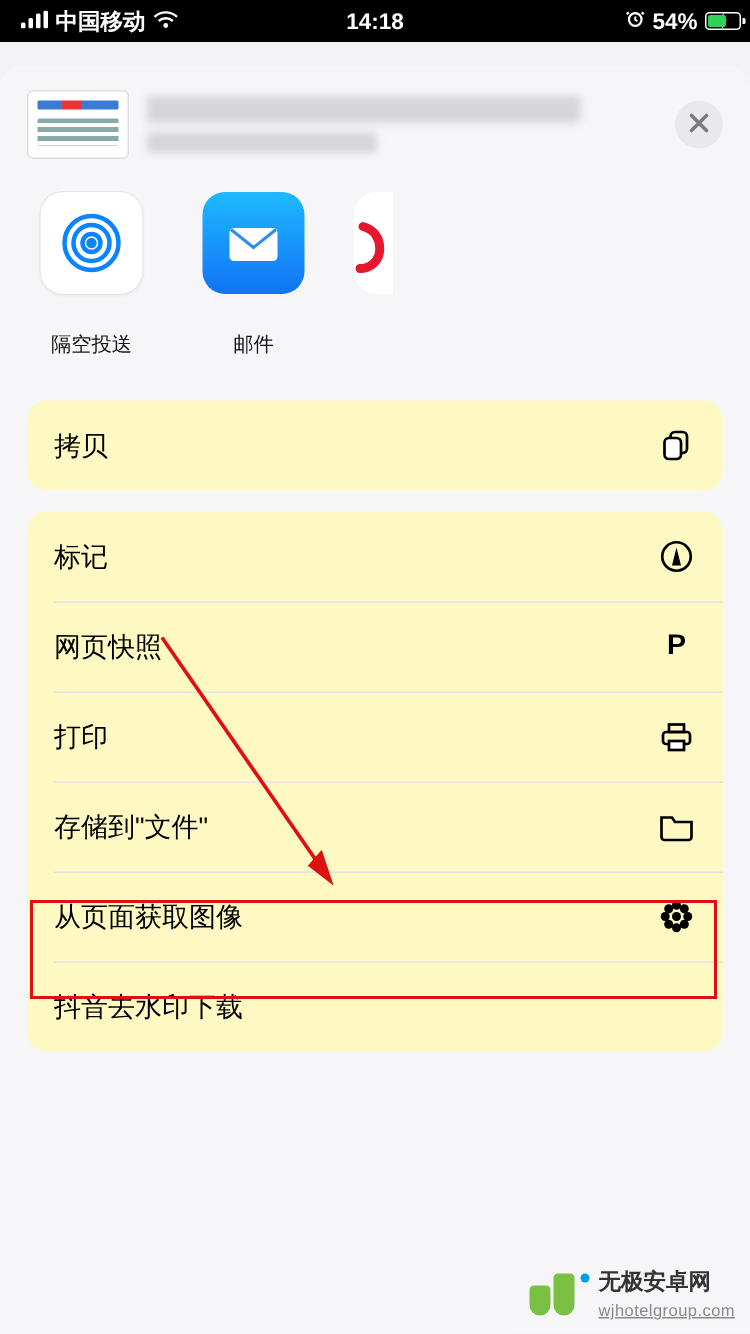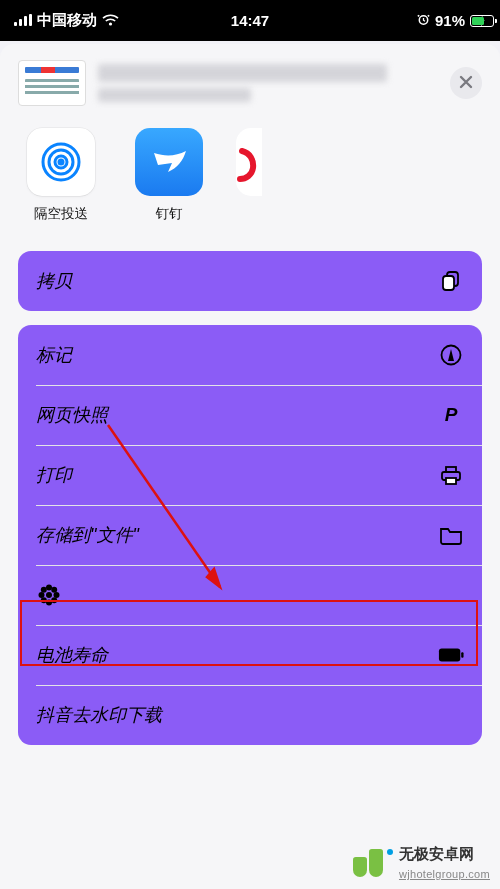--- a/index.html
+++ b/index.html
@@ -2,21 +2,21 @@
 <html><head>
 <meta charset="utf-8">
 <style>
 * { margin: 0; padding: 0; box-sizing: border-box; }
 body {
   width: 500px; height: 889px;
   font-family: -apple-system, "PingFang SC", "Helvetica Neue", sans-serif;
   background: #f2f2f7; color: #000; overflow: hidden; position: relative;
 }
 .status-bar {
-  height: 41px; background: #000; color: #fff;
+  height: 28px; background: #000; color: #fff;
   display: flex; align-items: center; justify-content: space-between;
   padding: 0 14px; font-size: 15px; font-weight: 600;
 }
 .sb-left, .sb-right { display: flex; align-items: center; gap: 5px; }
 .sb-center { position: absolute; left: 50%; transform: translateX(-50%); }
 .battery { display:inline-flex; align-items:center; gap:2px; }
 .battery-body { width:24px; height:12px; border:1.5px solid #fff; border-radius:3px; position:relative; }
 .battery-body::after { content:""; position:absolute; right:-3.5px; top:3px; width:2px; height:4px; background:#fff; border-radius:0 1px 1px 0;}
 .battery-fill { position:absolute; left:1px; top:1px; bottom:1px; width:54%; background:#30d158; border-radius:1.5px;}
 .sheet {
@@ -40,31 +40,31 @@
 .doc-title-blur { width: 85%; margin-bottom:6px; }
 .doc-sub-blur   { width: 45%; height:14px; }
 .close-btn {
   width:32px; height:32px; border-radius:50%; background:#e9e9ed;
   display:flex; align-items:center; justify-content:center;
   color:#7a7a80; font-size:18px; flex-shrink:0;
 }
 .share-row {
   display:flex; gap:22px; padding: 2px 18px 14px 18px; overflow:hidden; align-items:flex-start;
 }
-.share-item { width:86px; display:flex; flex-direction:column; align-items:center; gap:9px; flex-shrink:0; text-align:center;}
+.share-item { width:86px; display:flex; flex-direction:column; align-items:center; gap:25px; flex-shrink:0; text-align:center;}
 .share-item.peek { width: 30px; }
 .app-tile { width:68px; height:68px; border-radius:15px; display:flex; align-items:center; justify-content:center; }
 .app-tile.peek-tile { width:26px; height:68px; border-radius:15px 0 0 15px; }
 .share-label { font-size:13.5px; color:#111; }
 .airdrop { background:#fff; box-shadow: 0 0 0 .5px rgba(0,0,0,.08), 0 1px 3px rgba(0,0,0,.05);}
 .messages { background: linear-gradient(180deg,#5dde63,#0bbb1e);}
 .mail { background: linear-gradient(180deg,#1fb9ff,#1173f6);}
 .dingtalk { background: linear-gradient(180deg,#38a8ff,#1a7af0);}
 .action-group {
-  background:#8b5cf6; margin: 14px 18px 0 18px; border-radius:13px; overflow:hidden;font-style:italic;
+  background:#fef9c3; margin: 14px 18px 0 18px; border-radius:13px; overflow:hidden;
 }
 .action-row {
   display:flex; align-items:center; justify-content:space-between;
   padding: 17px 18px; font-size:18px; position:relative;
 }
 .action-row + .action-row::before {
   content:""; position:absolute; top:0; left:18px; right:0; height:.5px; background:#e3e3e7;
 }
 .action-row .ico { width:26px; height:26px; display:flex; align-items:center; justify-content:center; color:#000; }
 .hl-box {
@@ -101,30 +101,30 @@
     <span>
       <svg width="17" height="12" viewBox="0 0 17 12">
           <g fill="none" stroke="#fff" stroke-width="1.6">
             <path d="M1 4.2 A11 11 0 0 1 16 4.2"></path>
             <path d="M3.8 7 A7 7 0 0 1 13.2 7"></path>
           </g>
           <circle cx="8.5" cy="10" r="1.6" fill="#fff"></circle>
         </svg>
     </span>
   </div>
-  <div class="sb-center">14:47</div>
+  <div class="sb-center">14:18</div>
   <div class="sb-right">
     <span>
       <svg width="13" height="13" viewBox="0 0 13 13">
           <circle cx="6.5" cy="7" r="4.2" fill="none" stroke="#fff" stroke-width="1.5"></circle>
           <path d="M6.5 5v2.2l1.5 1" stroke="#fff" stroke-width="1.3" fill="none"></path>
           <path d="M2.2 2.2 L.8 3.4 M10.8 2.2 L12.2 3.4" stroke="#fff" stroke-width="1.5"></path>
         </svg>
     </span>
-    <span>91%</span>
+    <span>54%</span>
     <span class="battery">
       <span class="battery-body">
           <span class="battery-fill"></span>
         </span>
       <svg width="8" height="12" viewBox="0 0 8 12" style="margin-left:-18px">
           <path d="M4.5 0 L1.5 7 H4 L3 12 L6.5 5 H4 Z" fill="#fff"></path>
         </svg>
     </span>
   </div>
 </div>
@@ -154,26 +154,27 @@
               <circle cx="24" cy="24" r="6"></circle>
               <circle cx="24" cy="24" r="12"></circle>
               <circle cx="24" cy="24" r="18"></circle>
             </g>
             <circle cx="24" cy="24" r="3.5" fill="#0a84ff"></circle>
           </svg>
       </div>
       <span class="share-label">隔空投送</span>
     </div>
     <div class="share-item">
-      <div class="app-tile dingtalk">
+      <div class="app-tile mail">
         <svg width="46" height="46" viewBox="0 0 46 46">
-            <path d="M8 14 C20 18 30 17 40 12 C37 22 31 29 22 33 L26 24 L12 26 Z" fill="#fff"></path>
+            <rect x="7" y="13" width="32" height="22" rx="3" fill="#fff"></rect>
+            <path d="M8 14 L23 26 L38 14" fill="none" stroke="#2a8df4" stroke-width="2"></path>
           </svg>
       </div>
-      <span class="share-label">钉钉</span>
+      <span class="share-label">邮件</span>
     </div>
     <div class="share-item peek">
       <div class="app-tile peek-tile" style="background:#fff;">
         <svg width="26" height="54" viewBox="0 0 26 54">
             <path d="M6 16 C14 18 18 25 17 33 C16 40 10 44 4 44" fill="none" stroke="#e6162d" stroke-width="6" stroke-linecap="round"></path>
           </svg>
       </div>
     </div>
   </div>
 
@@ -215,46 +216,38 @@
     </div>
     <div class="action-row">
       <span>存储到"文件"</span>
       <span class="ico">
         <svg width="26" height="24" viewBox="0 0 26 24" fill="none" stroke="#000" stroke-width="1.8">
             <path d="M3 6 h7 l2 3 h11 v10 a2 2 0 0 1 -2 2 H5 a2 2 0 0 1 -2 -2 Z"></path>
           </svg>
       </span>
     </div>
     <div class="action-row">
+      <span>从页面获取图像</span>
       <span class="ico">
         <svg width="22" height="22" viewBox="0 0 22 22">
             <g fill="#000">
               <circle cx="11" cy="11" r="3"></circle>
               <circle cx="11" cy="3.5" r="3"></circle>
               <circle cx="11" cy="18.5" r="3"></circle>
               <circle cx="3.5" cy="11" r="3"></circle>
               <circle cx="18.5" cy="11" r="3"></circle>
               <circle cx="5.8" cy="5.8" r="3"></circle>
               <circle cx="16.2" cy="5.8" r="3"></circle>
               <circle cx="5.8" cy="16.2" r="3"></circle>
               <circle cx="16.2" cy="16.2" r="3"></circle>
             </g>
           </svg>
       </span>
     </div>
     <div class="action-row">
-      <span>电池寿命</span>
-      <span class="ico">
-        <svg width="28" height="16" viewBox="0 0 28 16">
-            <rect x="1" y="1" width="23" height="14" rx="3" fill="#000"></rect>
-            <rect x="25" y="5" width="2.5" height="6" rx="1" fill="#000"></rect>
-          </svg>
-      </span>
-    </div>
-    <div class="action-row">
       <span>抖音去水印下载</span>
       <span class="ico"></span>
     </div>
   </div>
 
   <svg class="arrow" style="left:100px; top:373px;" width="140" height="190" viewBox="0 0 140 190">
     <line x1="8" y1="8" x2="120" y2="170"></line>
     <polygon points="120,170 107,160 114,152"></polygon>
   </svg>
 

